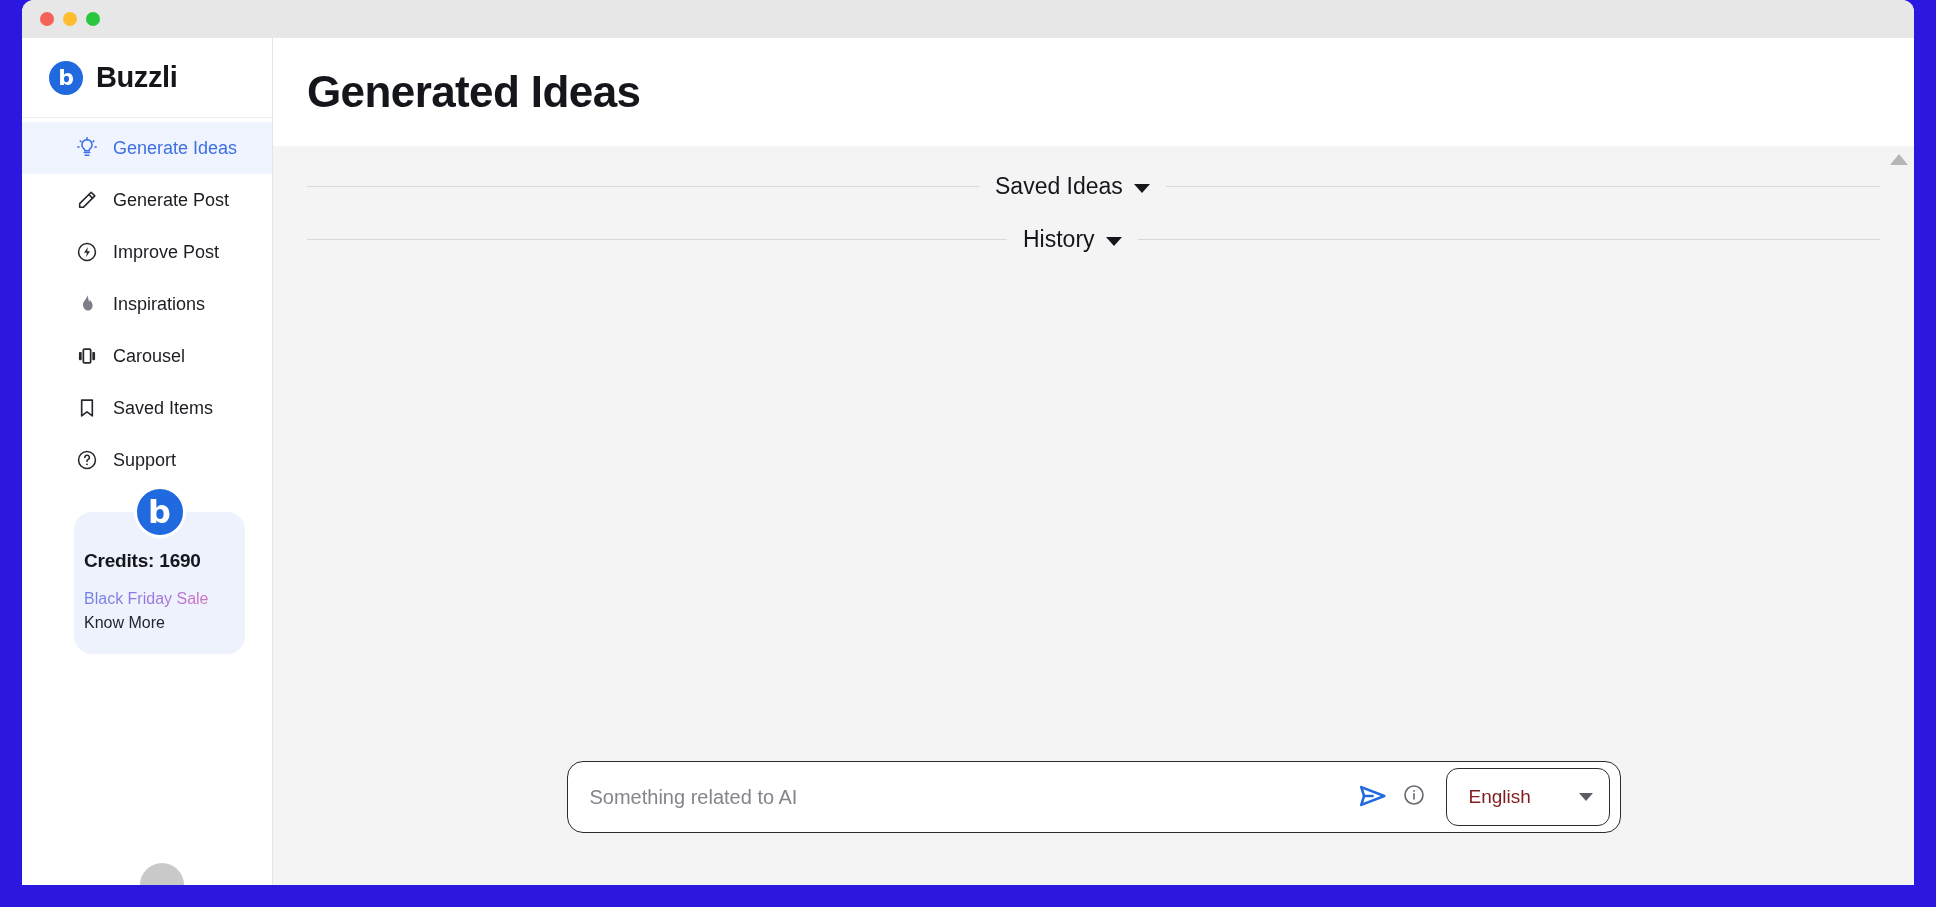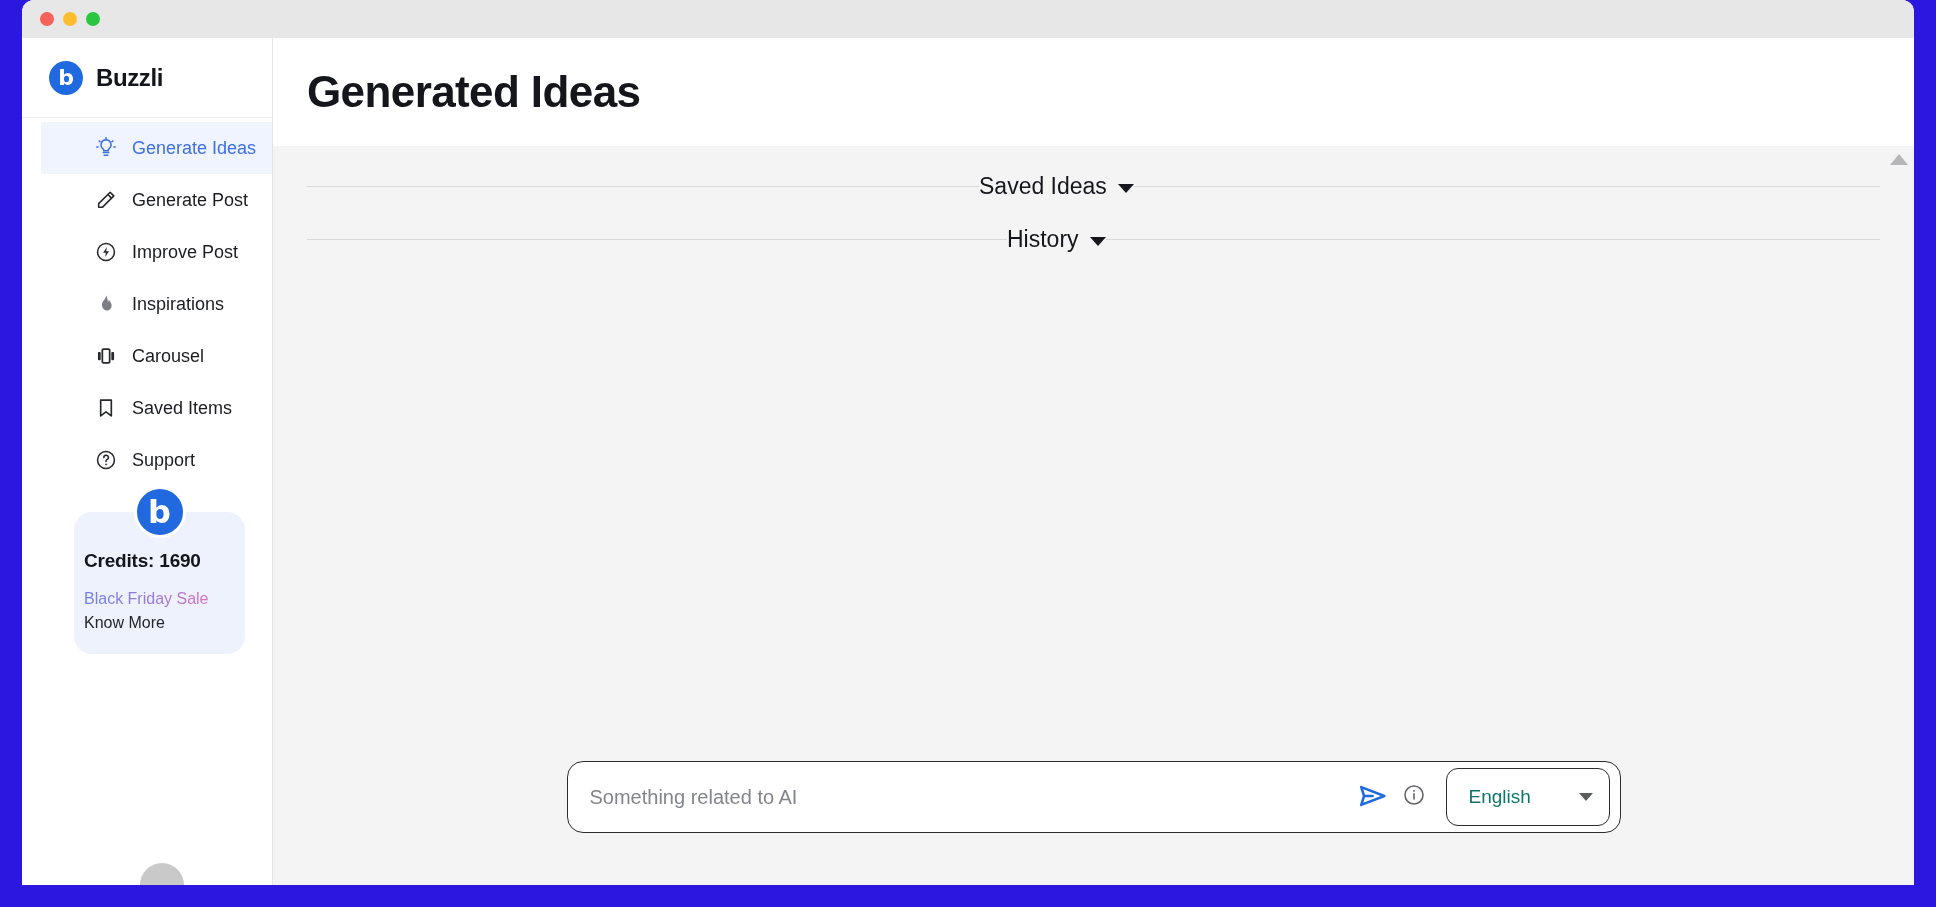--- a/index.html
+++ b/index.html
@@ -78,27 +78,27 @@
     border-radius: 50%;
     background: #2069DF;
     display: flex; align-items: center; justify-content: center;
     color: #ffffff;
     font-size: 22px;
     font-weight: bold;
     line-height: 1;
     font-family: "DejaVu Sans", sans-serif;
   }
   #brand-name {
-    font-size: 24px;
+    font-size: 29px;
     font-weight: bold;
     color: #15161C;
     letter-spacing: -0.4px;
   }
 
-  #nav { padding-top: 4px; margin-left: 19px; }
+  #nav { padding-top: 4px; }
 
   .nav-item {
     position: relative;
     height: 52px;
     display: flex;
     align-items: center;
     gap: 17px;
     padding-left: 52px;
     cursor: pointer;
     color: #1C1D22;
@@ -220,20 +220,21 @@
     flex: 1 1 auto;
     background: #F4F4F5;
     padding-top: 27px;
     overflow: hidden;
     position: relative;
   }
 
   .section-divider {
     display: flex;
     align-items: center;
+    gap: 16px;
     padding: 0 34px;
     margin-bottom: 26px;
     cursor: pointer;
     user-select: none;
     text-align: center;
   }
   .section-divider .rule {
     flex: 1 1 auto;
     height: 1px;
     background: #D9D9DC;
@@ -317,21 +318,21 @@
     height: 58px;
     border: 1px solid #2B2B30;
     border-radius: 12px;
     display: flex;
     align-items: center;
     justify-content: space-between;
     padding: 0 16px 0 22px;
     cursor: pointer;
     background: #ffffff;
   }
-  #lang-value { font-size: 19px; color: #0f766e; }
+  #lang-value { font-size: 19px; color: #7f1d1d; }
   #lang-caret {
     width: 0; height: 0;
     border-left: 7px solid transparent;
     border-right: 7px solid transparent;
     border-top: 8px solid #5C5D63;
   }
 </style>
 </head>
 <body>
 

